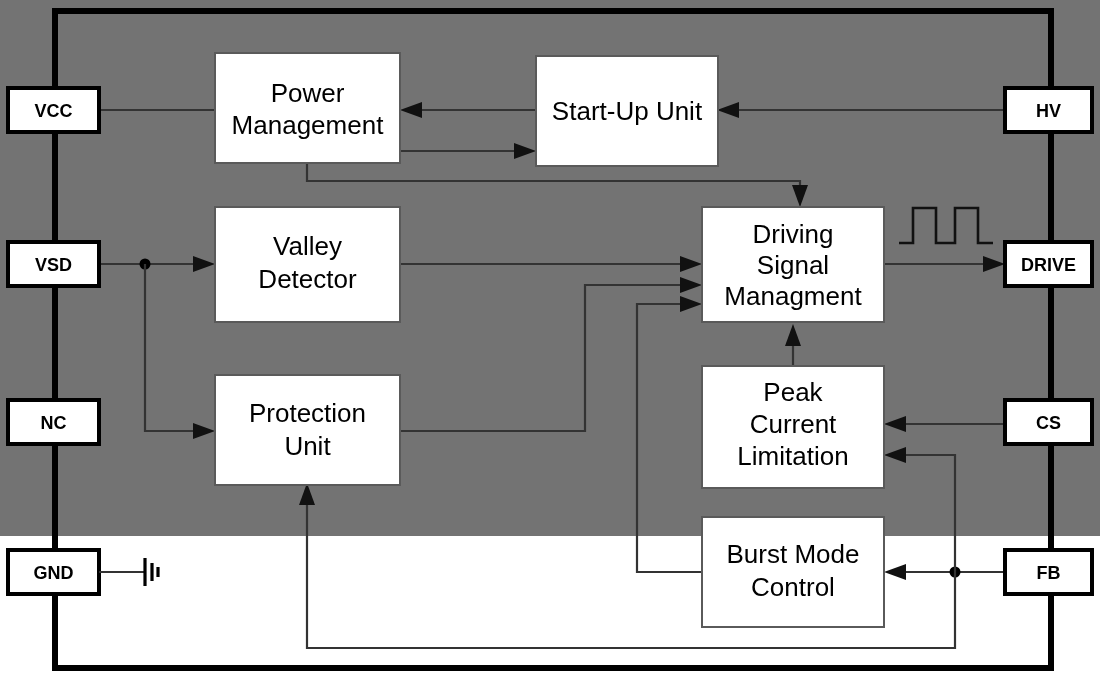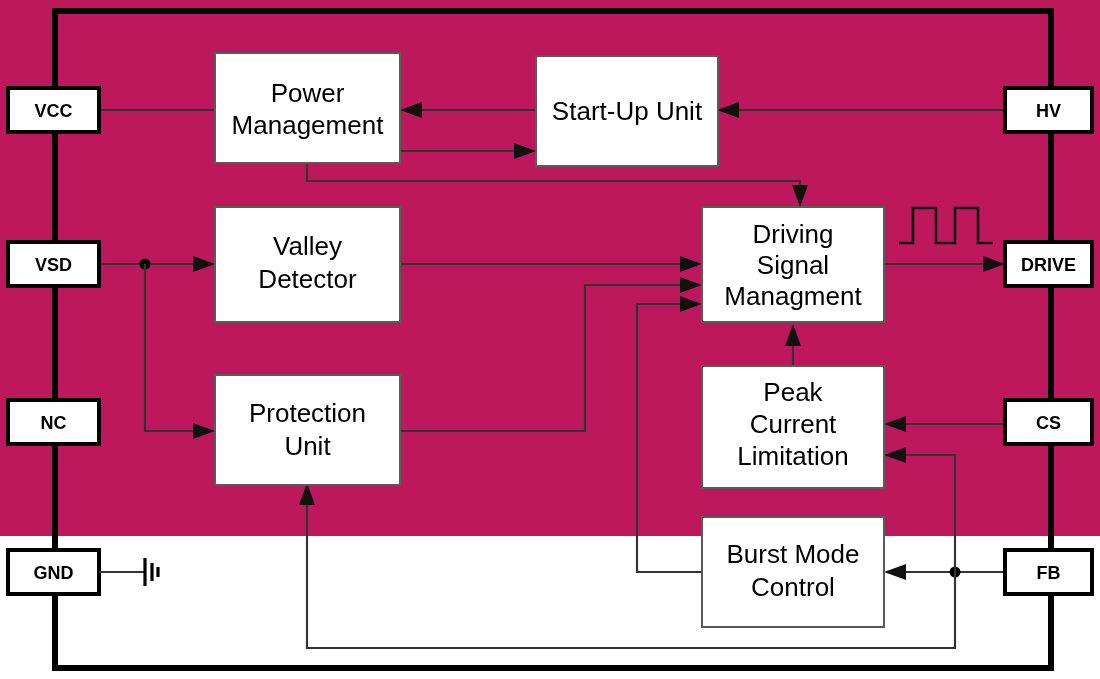--- a/index.html
+++ b/index.html
@@ -1,18 +1,18 @@
 <!DOCTYPE html>
 <html><head>
 <meta charset="utf-8">
 <style>
   html,body{margin:0;padding:0;background:#ffffff;}
   body{width:1100px;height:679px;overflow:hidden;
        font-family:"Liberation Sans","DejaVu Sans",sans-serif;}
-  #diagram-root{position:relative;width:1100px;height:536px;background:#be185d;}
+  #diagram-root{position:relative;width:1100px;height:536px;background:#737373;}
   svg.diagram{display:block;width:1100px;height:679px;}
   .blk-rect{fill:#ffffff;stroke:#5a5a5a;stroke-width:2;}
   .pin-rect{fill:#ffffff;stroke:#000000;stroke-width:4;}
   .wire{stroke:#333333;stroke-width:2.2;fill:none;stroke-linecap:butt;}
   .wire-bus{stroke:#000000;stroke-width:6;fill:none;}
   .wire-border{stroke:#000000;stroke-width:6;fill:none;}
   .arrowhead{fill:#111111;stroke:none;}
   .dot{fill:#000000;stroke:none;}
   .blk-label{font-family:"Liberation Sans","DejaVu Sans",sans-serif;
              font-size:26px;fill:#000000;text-anchor:middle;}

